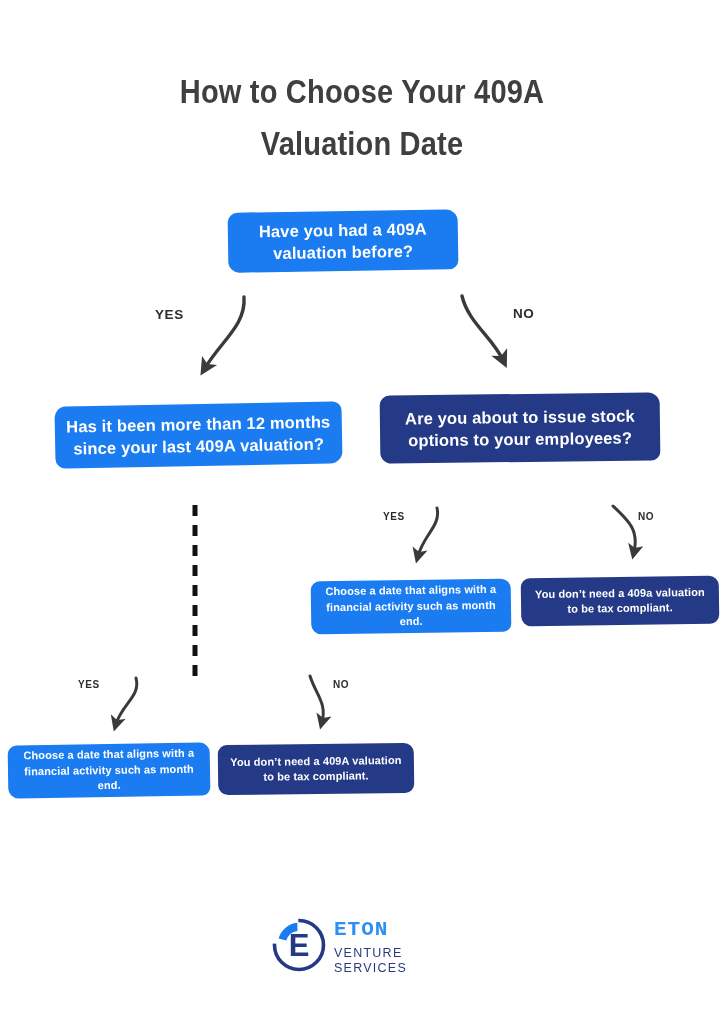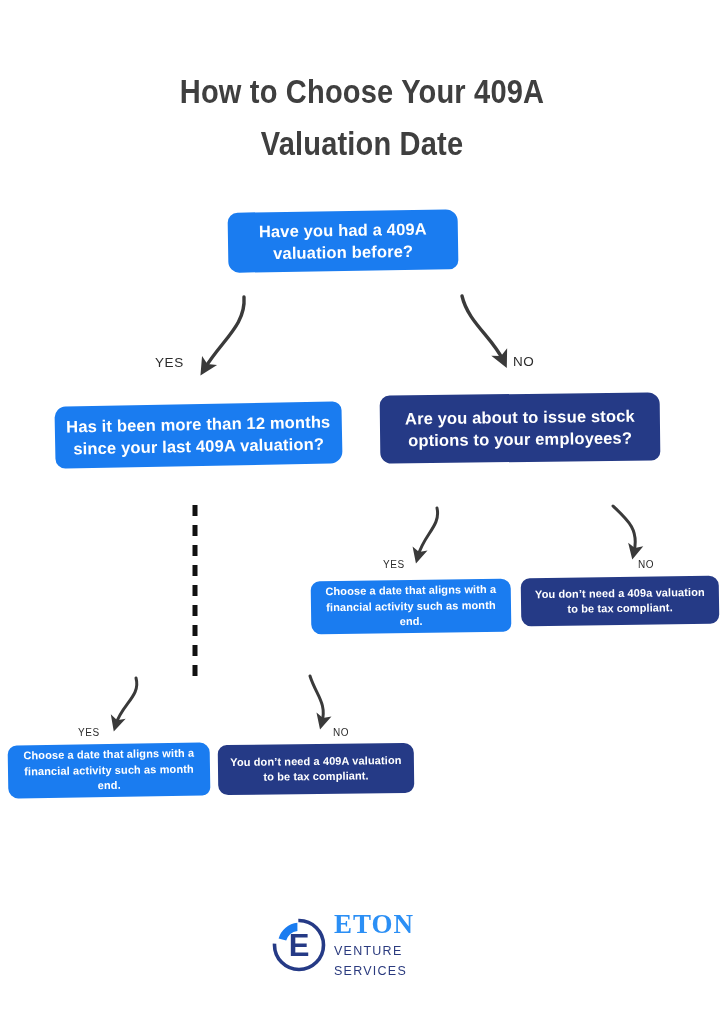--- a/index.html
+++ b/index.html
@@ -91,24 +91,23 @@
   #node-bot-no {
     left: 218px; top: 744px; width: 196px; height: 50px;
     border-radius: 9px 10px 9px 10px;
     transform: rotate(-0.7deg);
   }
 
   
   .edge-label {
     position: absolute;
     font-family: "Liberation Sans", sans-serif;
-    font-weight: normal;
+    font-weight: bold;
     color: #2c2c2c;
     letter-spacing: 0.6px;
-    margin-top: 48px;
   }
   .edge-label.lg { font-size: 13.5px; }
   .edge-label.sm { font-size: 10px; }
 
   #lbl-yes-1 { left: 155px; top: 307px; }
   #lbl-no-1  { left: 513px; top: 306px; }
   #lbl-yes-2 { left: 383px; top: 511px; }
   #lbl-no-2  { left: 638px; top: 511px; }
   #lbl-yes-3 { left: 78px;  top: 679px; }
   #lbl-no-3  { left: 333px; top: 679px; }
@@ -125,32 +124,32 @@
   #logo {
     position: absolute;
     left: 268px; top: 912px;
     width: 195px; height: 66px;
     display: flex;
     align-items: center;
   }
   #logo-mark { width: 62px; height: 62px; flex: 0 0 62px; }
   #logo-text { margin-left: 4px; padding-top: 2px; }
   #logo-name {
-    font-family: Liberation Serif, serif;
-    font-weight: bold;
-    font-size: 27px;
+    font-family: Liberation Mono, monospace;
+    font-weight: bold;
+    font-size: 21px;
     line-height: 27px;
     letter-spacing: 1px;
     color: #2b8ff5;
   }
   #logo-tag {
     font-family: "Liberation Sans", sans-serif;
     font-weight: normal;
     font-size: 12.5px;
-    line-height: 20px;
+    line-height: 15px;
     letter-spacing: 1.25px;
     color: #2a3a7e;
     margin-top: 3px;
   }
 </style>
 </head>
 <body>
 
 <div id="canvas">
 

